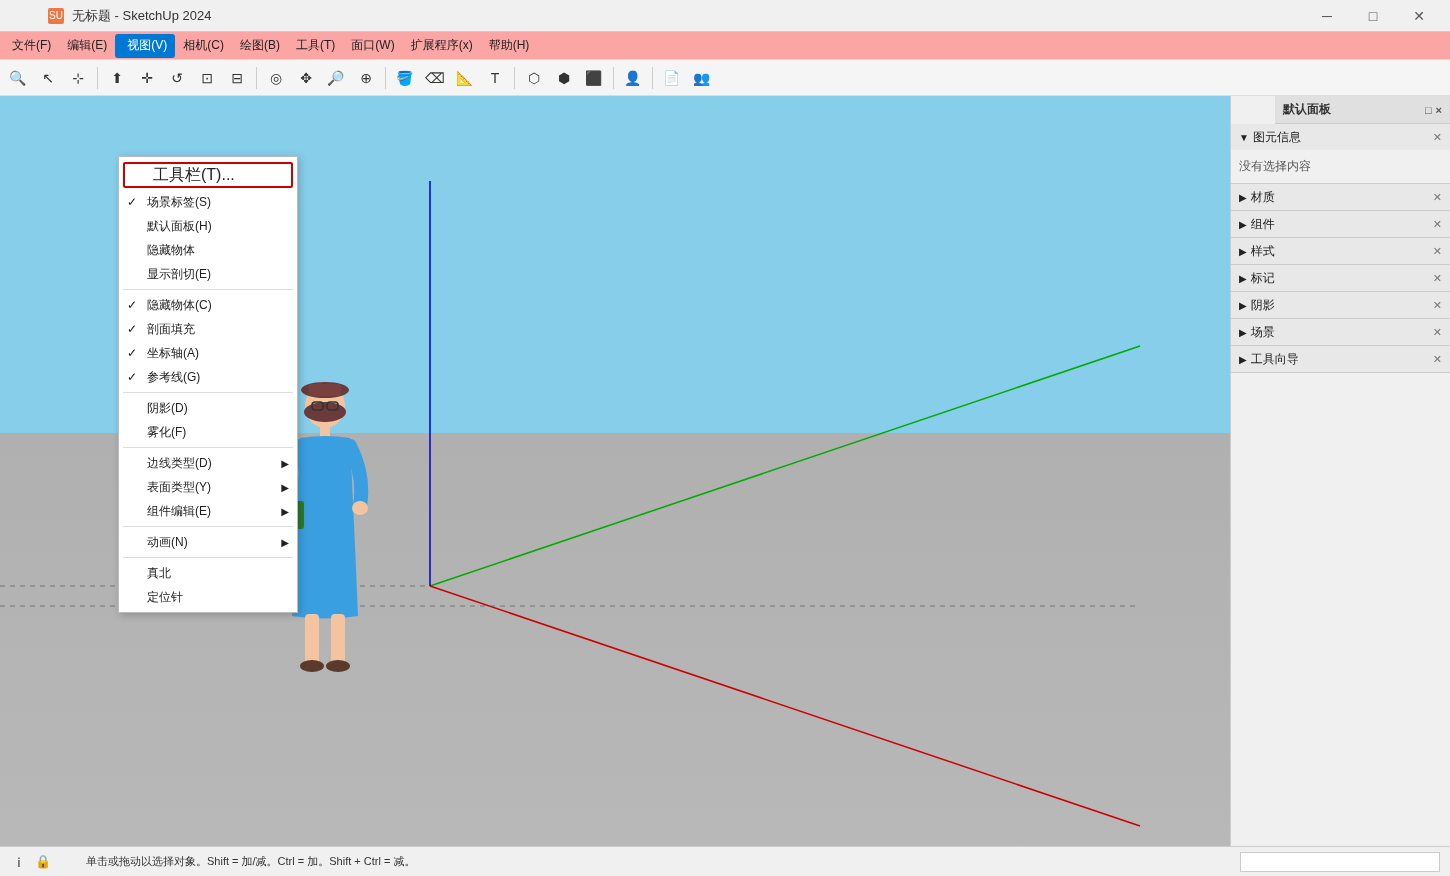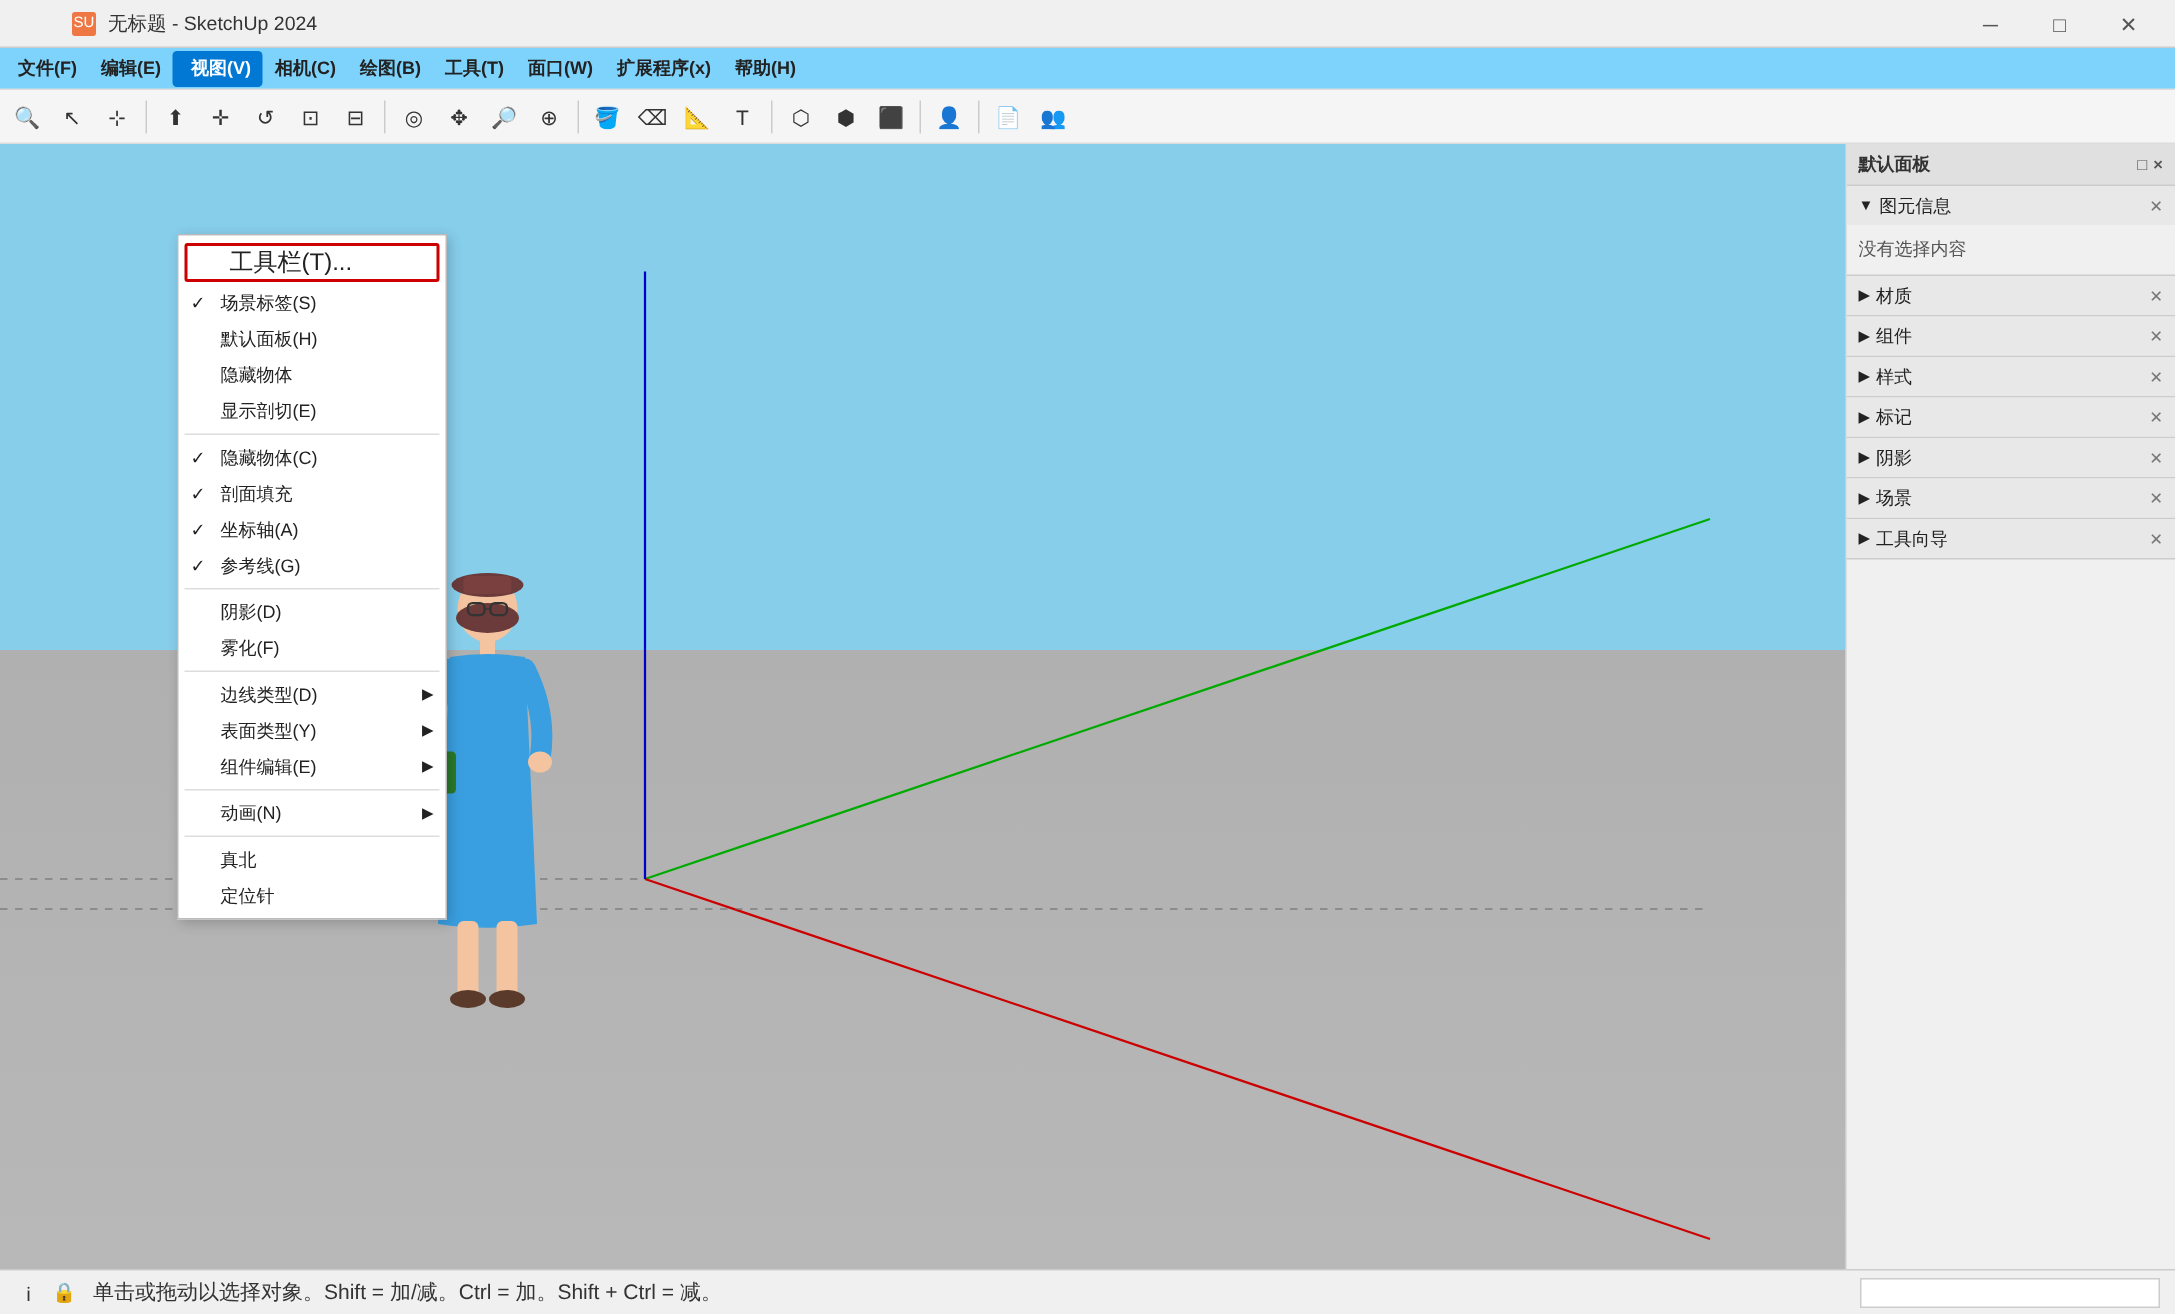--- a/index.html
+++ b/index.html
@@ -13,24 +13,23 @@
       user-select: none;
     }
     #titlebar .title-left { display: flex; align-items: center; gap: 8px; margin-left: 40px; }
     #titlebar .title-icon { width: 16px; height: 16px; background: #e74; border-radius: 2px; display: flex; align-items: center; justify-content: center; color: white; font-size: 10px; }
     #titlebar .title-text { font-size: 13px; color: #333; }
     #titlebar .win-controls { display: flex; gap: 0; }
     #titlebar .win-btn { width: 46px; height: 32px; display: flex; align-items: center; justify-content: center; cursor: pointer; font-size: 14px; color: #555; }
 
     
     #menubar {
-      width: 100%; height: 28px; background: #7dd3fc;
+      width: 100%; height: 28px; background: #fca5a5;
       display: flex; align-items: center; padding: 0 4px;
       border-bottom: 1px solid #ddd;
-      font-weight: bold;
     }
     .menu-item {
       padding: 2px 8px; cursor: pointer; font-size: 12px; color: #222;
       height: 24px; display: flex; align-items: center; border-radius: 3px;
     }
     .menu-item:hover, .menu-item.active { background: #0078d4; color: white; padding-left: 12px; }
 
     
     #toolbar {
       width: 100%; height: 36px; background: #f5f5f5;
@@ -89,20 +88,21 @@
 
     
     #right-panel {
       width: 220px; background: #f0f0f0; border-left: 1px solid #ccc;
       display: flex; flex-direction: column; overflow: hidden;
     }
     #panel-header {
       height: 28px; background: #e0e0e0; border-bottom: 1px solid #ccc;
       display: flex; align-items: center; justify-content: space-between;
       padding: 0 8px;
+      margin-left: 44px;
     }
     #panel-header span { font-size: 12px; color: #333; font-weight: bold; }
     #panel-header .panel-controls { display: flex; gap: 4px; }
     #panel-header .panel-btn { font-size: 11px; cursor: pointer; color: #555; }
 
     .panel-section {
       border-bottom: 1px solid #ccc;
     }
     .panel-section-header {
       height: 26px; display: flex; align-items: center; justify-content: space-between;
@@ -118,21 +118,21 @@
 
     
     #statusbar {
       position: fixed; bottom: 0; left: 0; width: 100%; height: 30px;
       background: #f0f0f0; border-top: 1px solid #ccc;
       display: flex; align-items: center; padding: 0 10px; gap: 10px;
       font-size: 12px; color: #333;
     }
     .status-icons { display: flex; gap: 6px; align-items: center; }
     .status-icon { width: 18px; height: 18px; display: flex; align-items: center; justify-content: center; font-size: 13px; cursor: pointer; }
-    .status-text { font-size: 14px; color: #333; }
+    .status-text { font-size: 11px; color: #333; margin-left: 24px; }
     .status-right { margin-left: auto; }
     .status-input { width: 200px; height: 20px; border: 1px solid #ccc; font-size: 11px; padding: 0 4px; }
   </style>
 </head>
 <body>
 
 <div id="titlebar">
   <div class="title-left">
     <div class="title-icon">SU</div>
     <span class="title-text">无标题 - SketchUp 2024</span>

